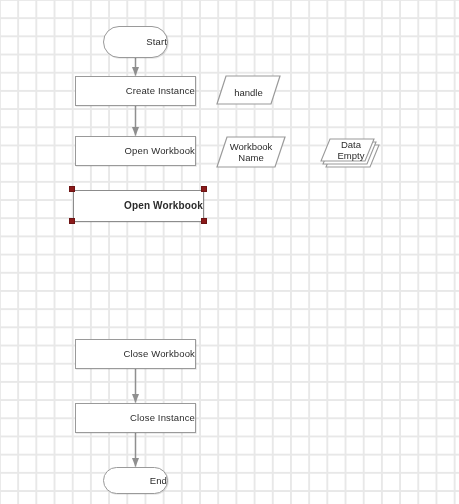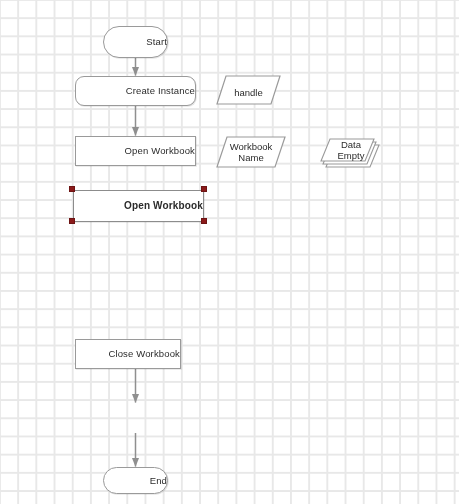--- a/index.html
+++ b/index.html
@@ -107,40 +107,43 @@
       <line x1="135.5" y1="106" x2="135.5" y2="135.5" marker-end="url(#arrowhead)"></line>
       <line x1="135.5" y1="369" x2="135.5" y2="402.5" marker-end="url(#arrowhead)"></line>
       <line x1="135.5" y1="433" x2="135.5" y2="466.5" marker-end="url(#arrowhead)"></line>
     </g>
   </svg>
 
   <div class="node term" style="left:103px; top:26px; width:65px; height:32px;">
     <span>Start</span>
   </div>
 
-  <div class="node proc" style="left:75px; top:76px; width:121px; height:30px;border-radius:9px;">
+  <div class="node proc" style="left:75px; top:76px; width:121px; height:30px;">
     <span>Create Instance</span>
   </div>
 
   <div class="node proc" style="left:75px; top:136px; width:121px; height:30px;">
     <span>Open Workbook</span>
   </div>
 
   <div class="node node-selected" style="left:73px; top:190px; width:131px; height:32px;">
     <span>Open Workbook</span>
   </div>
   <div class="handle" style="left:69px; top:186px;"></div>
   <div class="handle" style="left:201px; top:186px;"></div>
   <div class="handle" style="left:69px; top:218px;"></div>
   <div class="handle" style="left:201px; top:218px;"></div>
 
-  <div class="node proc" style="left:75px; top:339px; width:106px; height:30px;">
+  <div class="node proc" style="left:75px; top:339px; width:121px; height:30px;">
     <span>Close Workbook</span>
   </div>
 
+  <div class="node proc" style="left:75px; top:403px; width:121px; height:30px;">
+    <span>Close Instance</span>
+  </div>
 
   <div class="node term" style="left:103px; top:467px; width:65px; height:27px;">
     <span>End</span>
   </div>
 
   <div class="data-shape" style="left:216px; top:75px; width:65px; height:36px;">
     <svg width="65" height="30" viewBox="0 0 65 30" xmlns="http://www.w3.org/2000/svg">
       <polygon points="10,1 64,1 55,29 1,29" fill="#ffffff" stroke="#9a9a9a" stroke-width="1.2"></polygon>
     </svg>
     <div class="label">

